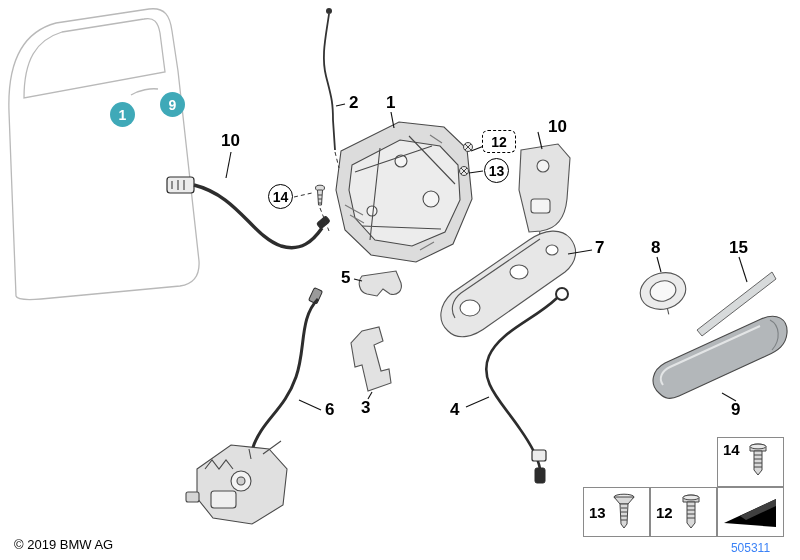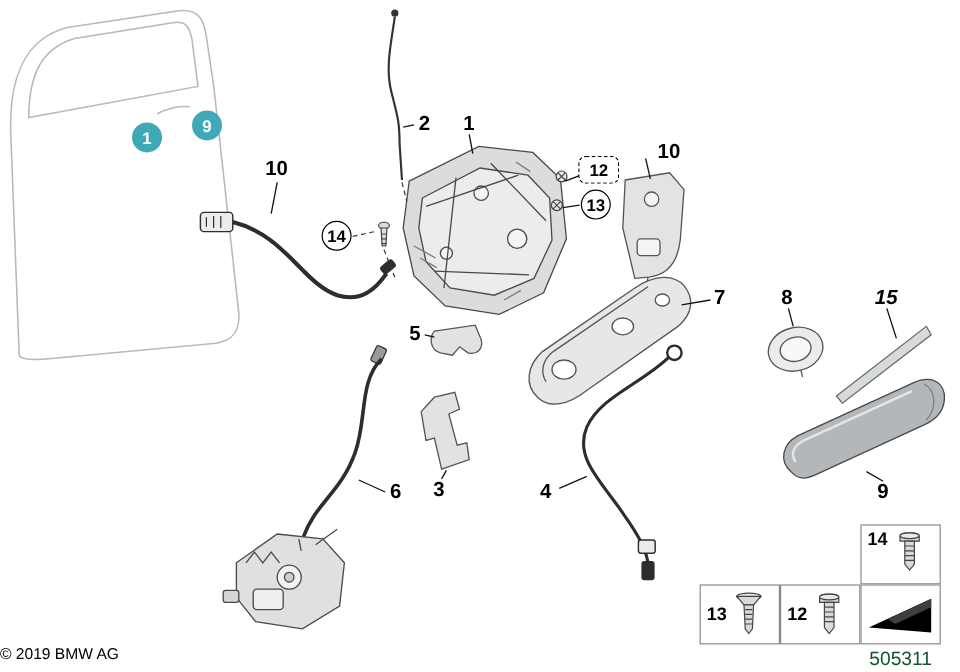--- a/index.html
+++ b/index.html
@@ -25,22 +25,22 @@
   .badge {
     position: absolute; width: 25px; height: 25px; border-radius: 50%;
     background: var(--badge, #3fa9b8); color: #fff; display: flex; align-items: center;
     justify-content: center; font-weight: 700; font-size: 14px;
   }
   .lbox { position: absolute; border: 1px solid #8a8a8a; background: #fff; }
   .lnum { position: absolute; left: 5px; top: 3px; font-weight: 700; font-size: 15px; color:#000; }
   .lnum.mid { top: 50%; transform: translateY(-50%); }
   .licon { position: absolute; right: 8px; top: 2px; }
   .licon.full { right: 3px; top: 3px; }
-  .copyright { position: absolute; left: 0; top: 537px; font-size: 13px; color: #000; }
-  .diagnum { position: absolute; left: 717px; top: 541px; width: 67px; text-align: center; font-size: 16px; color: #14532d; }
+  .copyright { position: absolute; left: 14px; top: 537px; font-size: 13px; color: #000; }
+  .diagnum { position: absolute; left: 717px; top: 541px; width: 67px; text-align: center; font-size: 12px; color: #3b82f6; }
 </style>
 </head>
 <body>
 
 <div class="stage">
 
   <svg class="art" width="800" height="560" viewBox="0 0 800 560">
 
     <g stroke="#b9b9b9" fill="none" stroke-width="1.3">
       <path d="M16,296 L9,112 C7,56 26,31 56,23 L149,9 C165,7 170,16 172,31 L178,71 L199,261 C200,277 193,284 180,286 L41,299 C28,300 17,300 16,296 Z"></path>
@@ -167,21 +167,21 @@
   <div class="num" style="left:349px; top:94px;">2</div>
   <div class="num" style="left:386px; top:94px;">1</div>
   <div class="dashedbox" style="left:482px; top:130px;">12</div>
   <div class="circled" style="left:484px; top:158px;">13</div>
   <div class="num" style="left:528px; top:118px;margin-left:20px;">10</div>
   <div class="num" style="left:221px; top:132px;">10</div>
   <div class="circled" style="left:268px; top:184px;">14</div>
   <div class="num" style="left:341px; top:269px;">5</div>
   <div class="num" style="left:595px; top:239px;">7</div>
   <div class="num" style="left:651px; top:239px;">8</div>
-  <div class="num" style="left:729px; top:239px;font-style:italic;">15</div>
+  <div class="num" style="left:729px; top:239px;">15</div>
   <div class="num" style="left:325px; top:401px;">6</div>
   <div class="num" style="left:361px; top:399px;">3</div>
   <div class="num" style="left:450px; top:401px;">4</div>
   <div class="num" style="left:731px; top:401px;">9</div>
 
   <div class="lbox" style="left:717px; top:437px; width:67px; height:50px;">
     <span class="lnum">14</span>
     <span class="licon">
       <svg width="34" height="44" viewBox="0 0 34 44">
         <g stroke="#444" stroke-width="1" fill="#d9d9d9">

